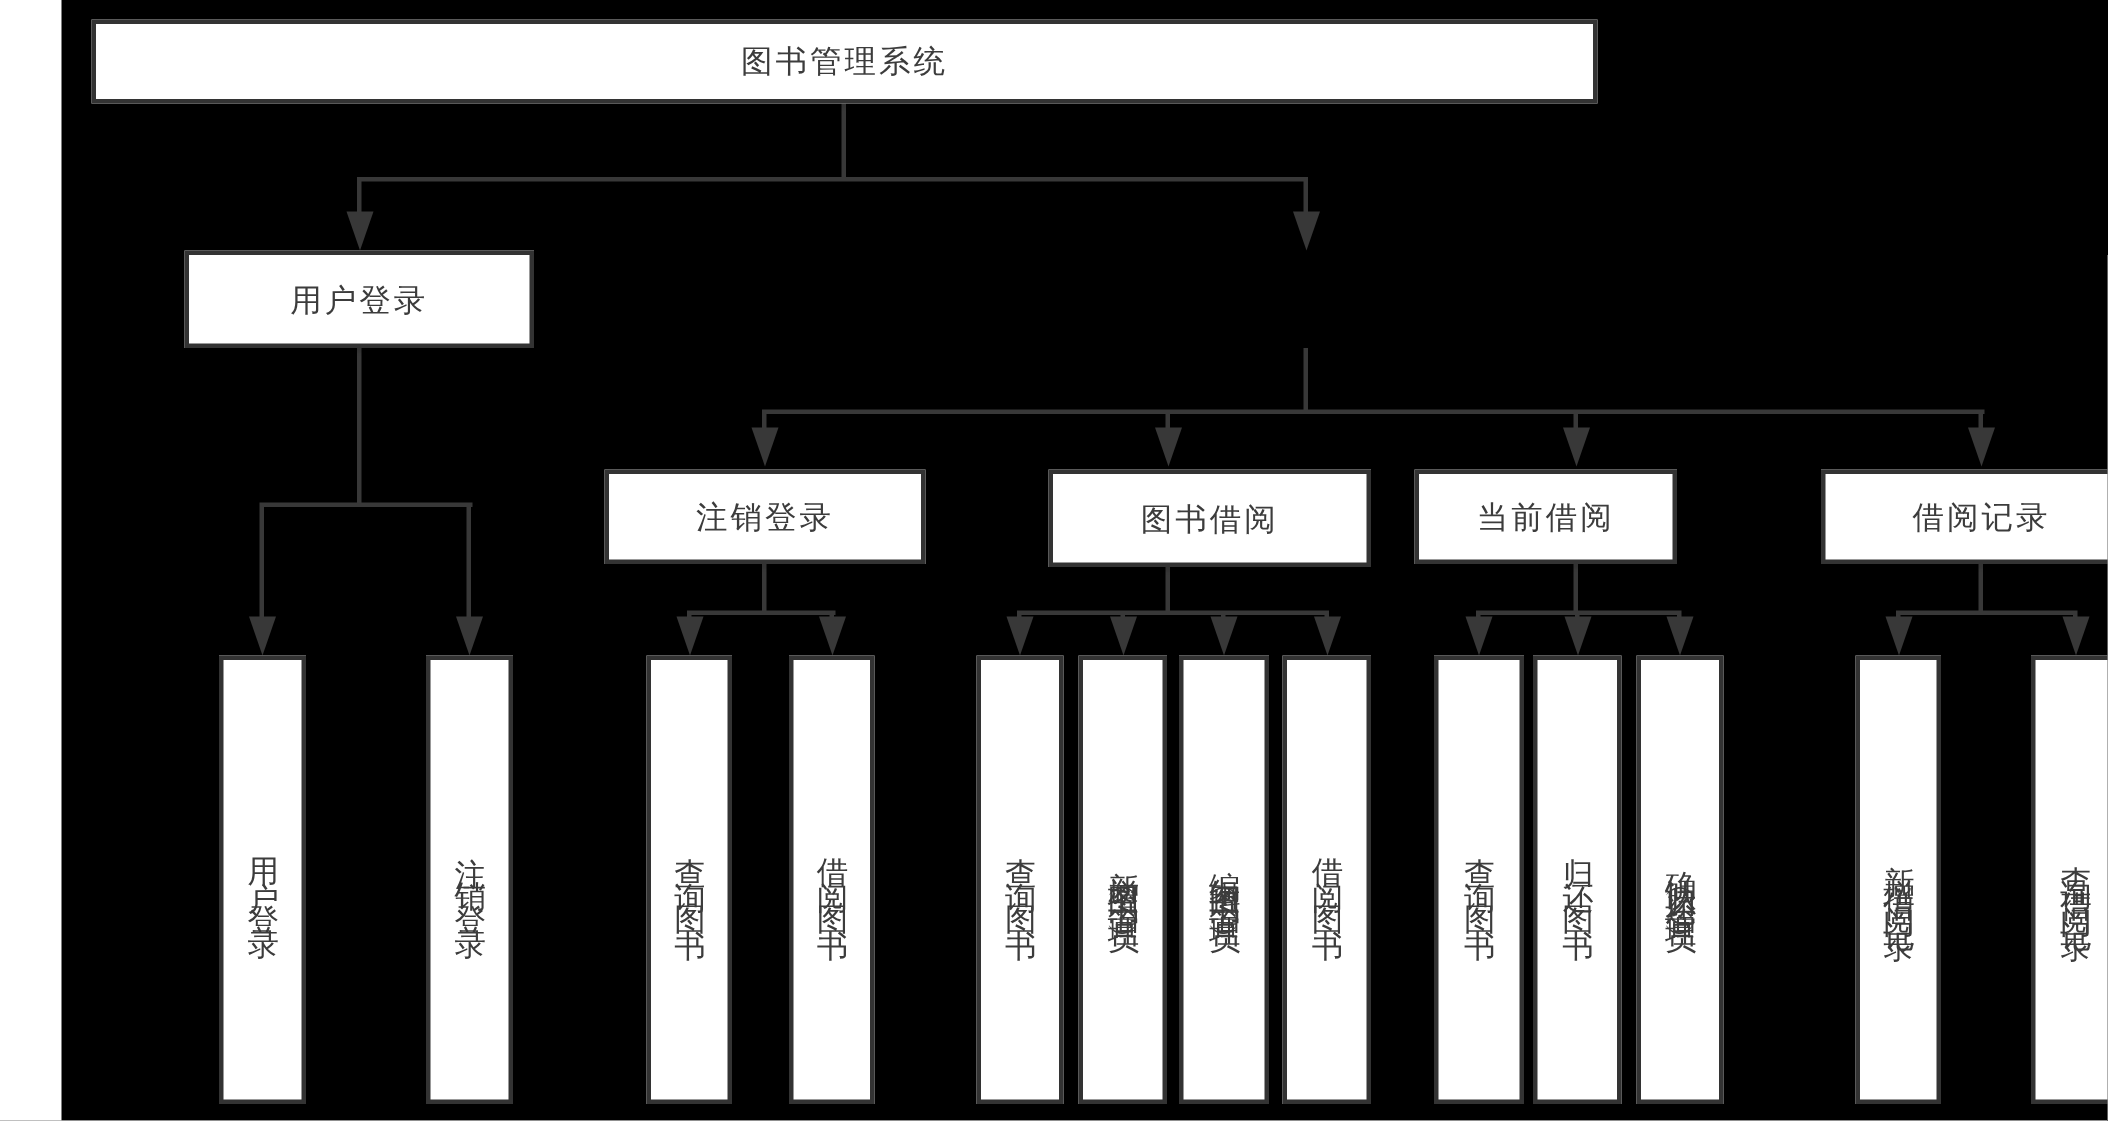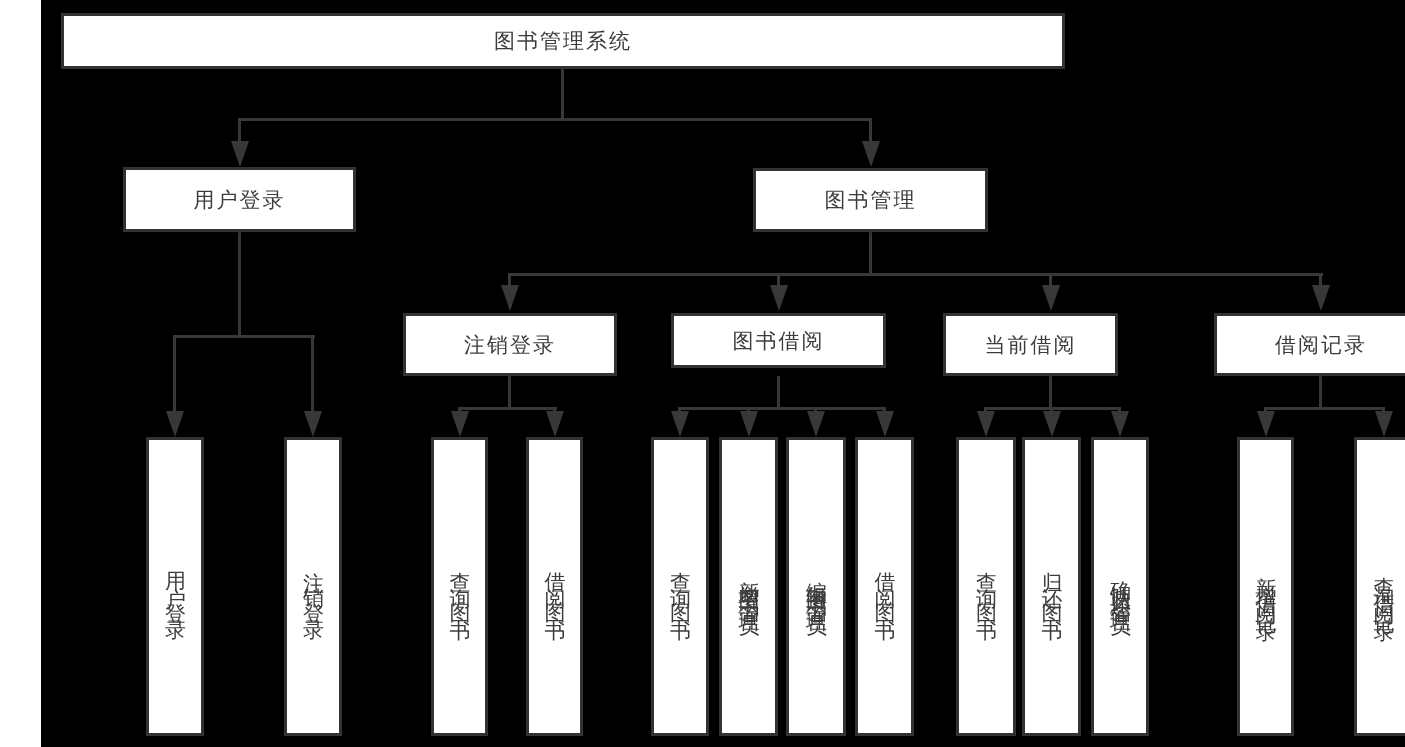--- a/index.html
+++ b/index.html
@@ -111,24 +111,23 @@
       <div class="arr" style="left: 935.5px; top: 411px; border-top-color: rgb(56, 56, 56);"></div>
       <div class="arr" style="left: 1001.5px; top: 411px; border-top-color: rgb(56, 56, 56);"></div>
       <div class="arr" style="left: 1069.5px; top: 411px; border-top-color: rgb(56, 56, 56);"></div>
       <div class="arr" style="left: 1215.5px; top: 411px; border-top-color: rgb(56, 56, 56);"></div>
       <div class="arr" style="left: 1333.5px; top: 411px; border-top-color: rgb(56, 56, 56);"></div>
     </div>
 
   <div class="node h" style="left:20px;top:13px;width:1004px;height:56px">图书管理系统</div>
 
   <div class="node h" style="left:82px;top:167px;width:233px;height:65px">用户登录</div>
-  <div class="node h" style="left:712px;top:168px;width:235px;height:64px">图书管理</div>
 
   <div class="node h" style="left:362px;top:313px;width:214px;height:63px">注销登录</div>
-  <div class="node h" style="left:630px;top:313px;width:215px;height:55px">图书借阅</div>
+  <div class="node h" style="left:658px;top:313px;width:215px;height:65px">图书借阅</div>
   <div class="node h" style="left:902px;top:313px;width:175px;height:63px">当前借阅</div>
   <div class="node h" style="left:1173px;top:313px;width:214px;height:63px">借阅记录</div>
 
   <div class="node v ls-wide" style="left:105px;top:437px;width:58px;height:299px">用户登录</div>
   <div class="node v ls-wide" style="left:243px;top:437px;width:58px;height:299px">注销登录</div>
 
   <div class="node v ls-wide" style="left:390px;top:437px;width:57px;height:299px">查询图书</div>
   <div class="node v ls-wide" style="left:485px;top:437px;width:57px;height:299px">借阅图书</div>
 
   <div class="node v ls-wide" style="left:610px;top:437px;width:58px;height:299px">查询图书</div>

